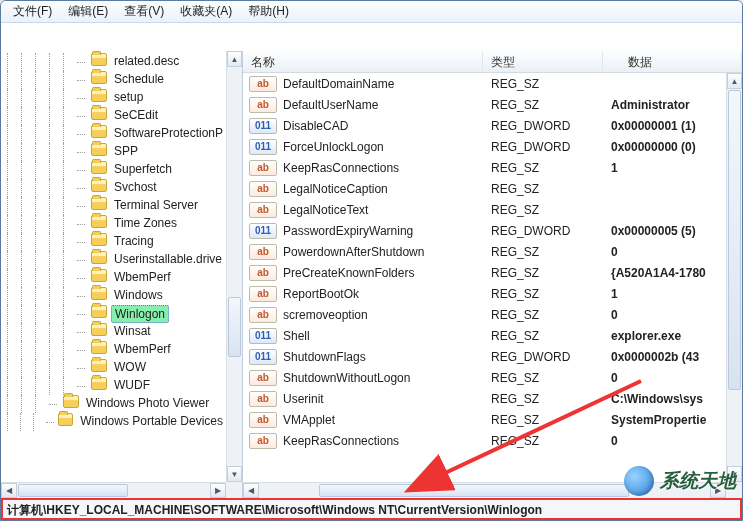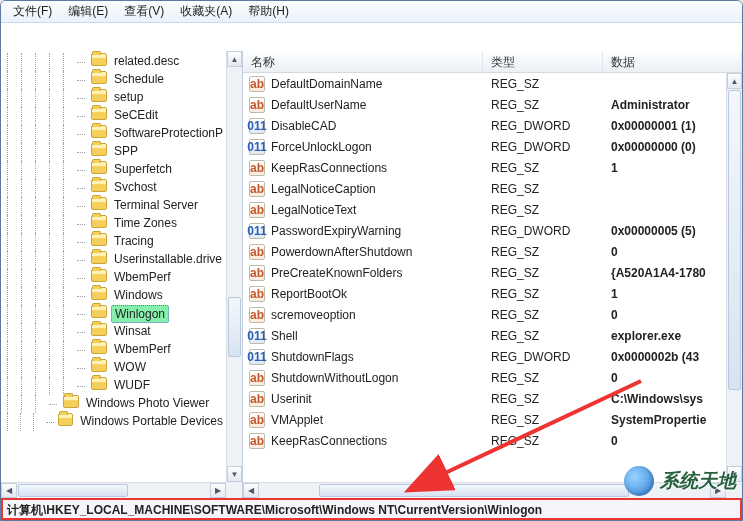--- a/index.html
+++ b/index.html
@@ -28,29 +28,29 @@
 .tree-row .label { padding: 1px 3px; border-radius:2px; }
 .tree-row.selected .label { background:#86efac; border:1px dotted #5a7fbf; }
 .folder { width:16px; height:13px; margin-right:4px; background: linear-gradient(#fff2b8 40%,#f6cf5a 41%); border:1px solid #caa63a; border-radius:2px; position:relative; }
 .folder::before { content:""; position:absolute; top:-3px; left:0; width:7px; height:3px; background:#f6cf5a; border:1px solid #caa63a; border-bottom:none; border-radius:2px 2px 0 0; }
 
 .listpane { flex:1; background:#fff; position:relative; overflow:hidden; }
 .listhdr { height: 22px; background: linear-gradient(#fdfefe,#ebf0f6); border-bottom:1px solid #d2dae4; display:flex; font-size:12px; color:#333; }
 .listhdr .col { padding:3px 8px; border-right:1px solid #e0e6ee; }
 .col-name { width: 240px; }
 .col-type { width: 120px; }
-.col-data { flex:1; }
+.col-data { flex:1;margin-left:17px; }
 
 .listbody { position:absolute; top:22px; left:0; right:16px; bottom:16px; overflow:hidden; }
 .row { height: 21px; display:flex; align-items:center; font-size:12px; color:#222; }
 .row .c-name { width:240px; padding-left:6px; display:flex; align-items:center; overflow:hidden; white-space:nowrap; text-overflow:ellipsis; }
 .row .c-type { width:120px; padding-left:8px; }
 .row .c-data { flex:1; padding-left:8px; overflow:hidden; white-space:nowrap; text-overflow:ellipsis;font-weight:bold; }
 
-.valicon { width:16px; height:16px; margin-right:6px; border:1px solid #bba; display:flex; align-items:center; justify-content:center; font-size:12px; font-weight:bold; border-radius:2px; }
+.valicon { width:28px; height:16px; margin-right:6px; border:1px solid #bba; display:flex; align-items:center; justify-content:center; font-size:10px; font-weight:bold; border-radius:2px; }
 .valicon.str { background: linear-gradient(#fff,#fdeadd); color:#c25a2d; }
 .valicon.bin { background: linear-gradient(#fff,#dce9fb); color:#2d5fb0; }
 
 .vscroll { position:absolute; top:0; right:0; bottom:16px; width:16px; background:#eef2f7; border-left:1px solid #d7dee7; }
 .vscroll .btn { height:16px; background:linear-gradient(#fdfefe,#e2e9f2); border:1px solid #c4cfdd; display:flex; align-items:center; justify-content:center; font-size:8px; color:#556; }
 .vscroll .thumb { margin:1px; background:linear-gradient(#f3f7fc,#d8e3f1); border:1px solid #b9c8da; border-radius:2px; }
 .hscroll { position:absolute; left:0; right:16px; bottom:0; height:16px; background:#eef2f7; border-top:1px solid #d7dee7; display:flex; }
 .hscroll .btn { width:16px; background:linear-gradient(#fdfefe,#e2e9f2); border:1px solid #c4cfdd; display:flex; align-items:center; justify-content:center; font-size:8px; color:#556; }
 .hscroll .track { flex:1; position:relative; }
 .hscroll .thumb { position:absolute; top:1px; bottom:1px; background:linear-gradient(#f3f7fc,#d8e3f1); border:1px solid #b9c8da; border-radius:2px; }

